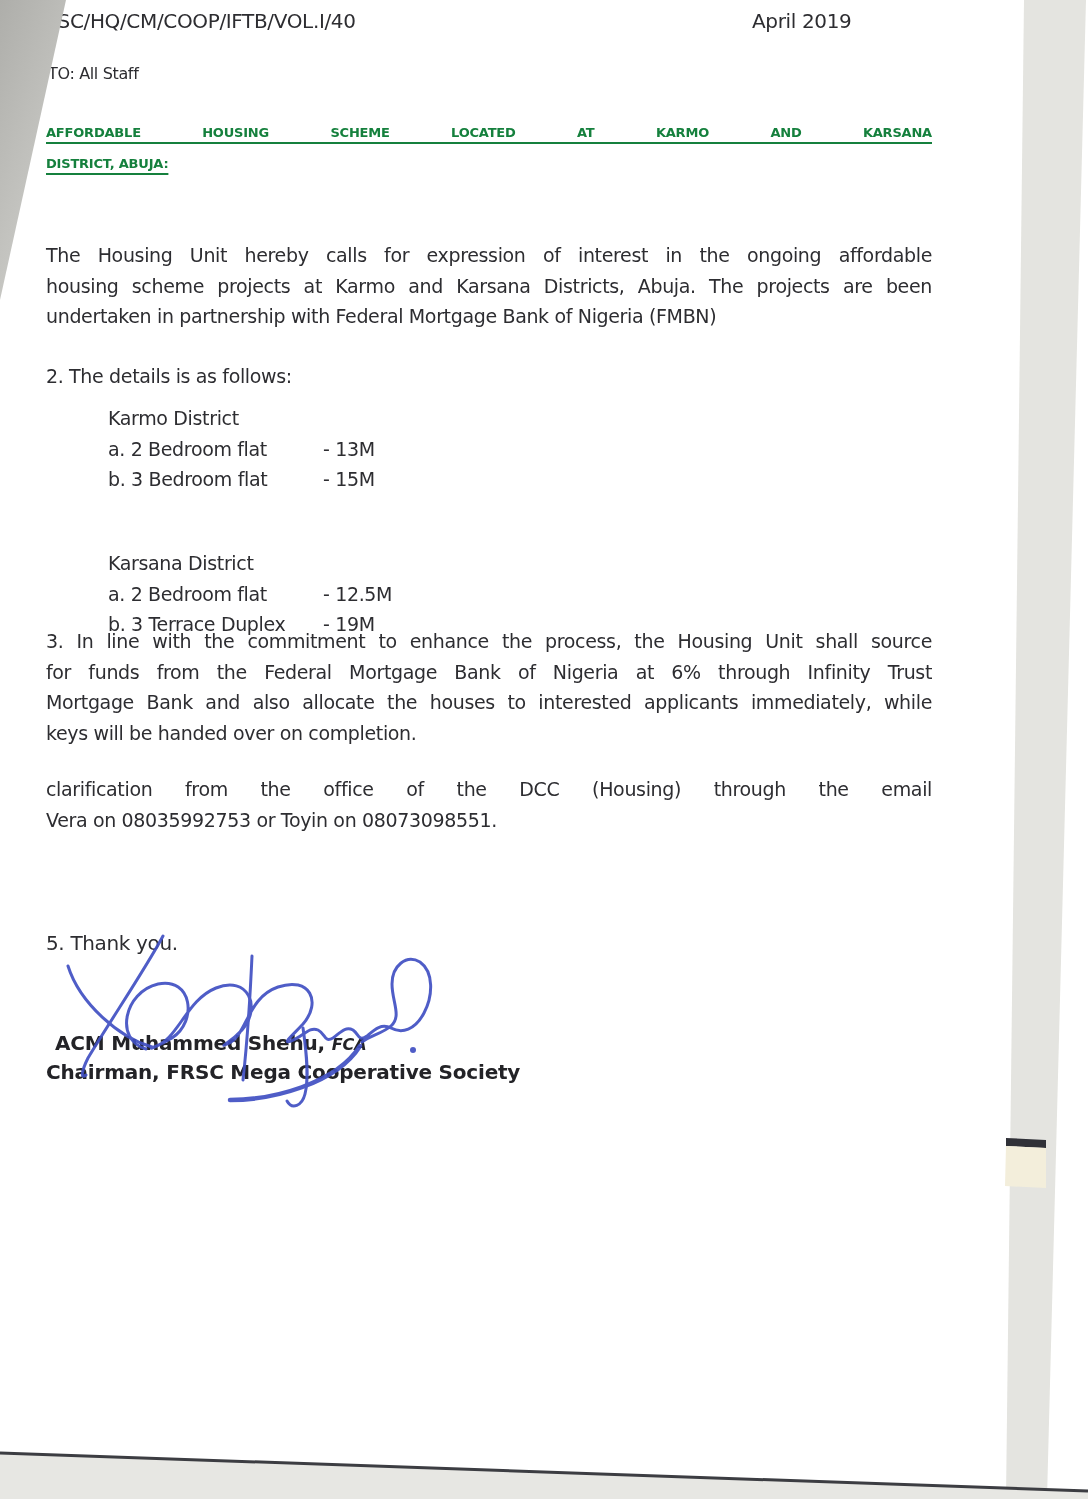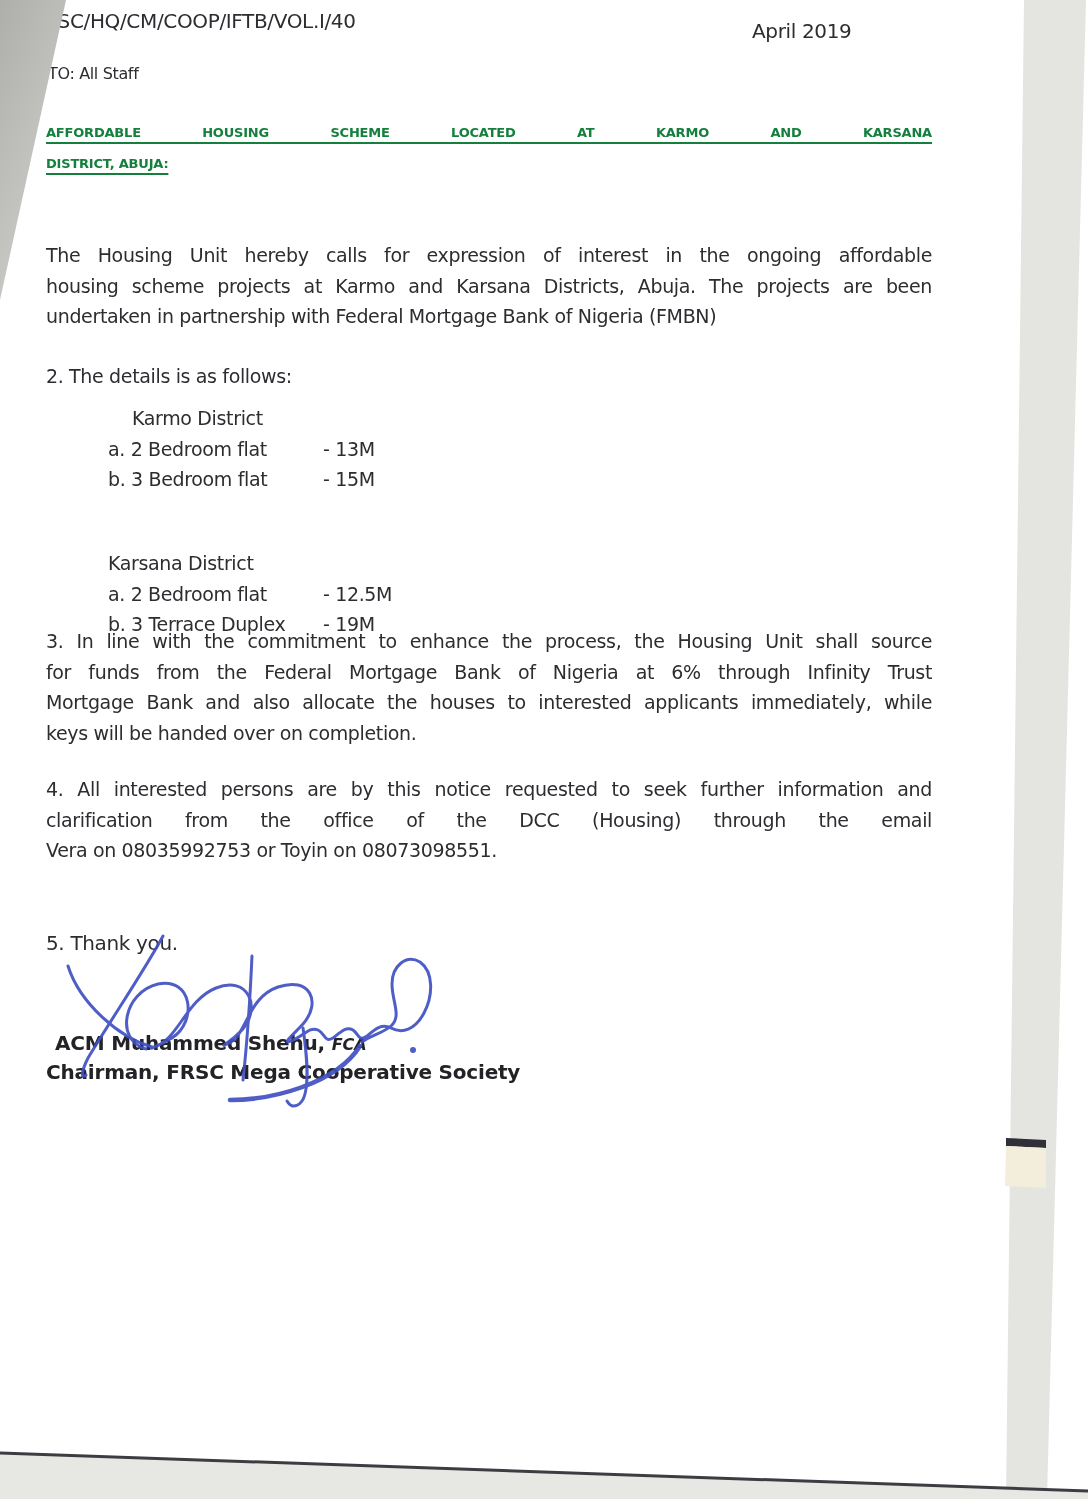--- a/index.html
+++ b/index.html
@@ -53,39 +53,39 @@
 
     <polygon points="1006,1138 1046,1140 1046,1148 1006,1146" fill="#303138"></polygon>
 
     <polygon points="1006,1146 1046,1148 1046,1188 1005,1186" fill="#f3eedb"></polygon>
 
     <polygon points="0,1453 1088,1491 1088,1499 0,1499" fill="#e7e7e3"></polygon>
     <path d="M 0,1453 L 1088,1491" stroke="#3c3d42" stroke-width="3" fill="none"></path>
   </svg>
 
   <div class="abs txt z1" style="left:44px;top:6px;font-size:20px;">RSC/HQ/CM/COOP/IFTB/VOL.I/40</div>
-  <div class="abs txt z1" style="left:752px;top:16px;font-size:20px;">April 2019</div>
+  <div class="abs txt z1" style="left:752px;top:6px;font-size:20px;">April 2019</div>
 
   <div class="abs txt z1" style="left:48px;top:59px;font-size:16px;">TO: All Staff</div>
 
   <div class="abs block z1" style="top:117px;">
     <div class="title-line just">AFFORDABLE HOUSING SCHEME LOCATED AT KARMO AND KARSANA</div>
     <div class="title-line">DISTRICT, ABUJA:</div>
   </div>
 
   <div class="abs block z1" style="top:240px;">
     <div class="txt just">The Housing Unit hereby calls for expression of interest in the ongoing affordable</div>
     <div class="txt just">housing scheme projects at Karmo and Karsana Districts, Abuja. The projects are been</div>
     <div class="txt">undertaken in partnership with Federal Mortgage Bank of Nigeria (FMBN)</div>
   </div>
 
   <div class="abs txt z1" style="left:46px;top:361px;">2. The details is as follows:</div>
 
   <div class="abs z1" style="left:108px;top:403px;width:500px;">
-    <div class="txt" style="height:31px;margin-left:24px;">Karmo District</div>
+    <div class="txt" style="height:31px;">Karmo District</div>
     <div class="txt detail-row">
       <span>a. 2 Bedroom flat</span>
       <span class="detail-price">- 13M</span>
     </div>
     <div class="txt detail-row">
       <span>b. 3 Bedroom flat</span>
       <span class="detail-price">- 15M</span>
     </div>
   </div>
 
@@ -102,21 +102,20 @@
   </div>
 
   <div class="abs block z1" style="top:626px;">
     <div class="txt just">3. In line with the commitment to enhance the process, the Housing Unit shall source</div>
     <div class="txt just">for funds from the Federal Mortgage Bank of Nigeria at 6% through Infinity Trust</div>
     <div class="txt just">Mortgage Bank and also allocate the houses to interested applicants immediately, while</div>
     <div class="txt">keys will be handed over on completion.</div>
   </div>
 
   <div class="abs block z1" style="top:774px;">
-    <div class="txt just">4. All interested persons are by this notice requested to seek further information and</div>
     <div class="txt just">clarification from the office of the DCC (Housing) through the email</div>
     <div class="txt">Vera on 08035992753 or Toyin on 08073098551.</div>
   </div>
 
   <div class="abs txt z1" style="left:46px;top:928px;font-size:20px;">5. Thank you.</div>
 
   <div class="abs z1 sig-name" style="left:55px;top:1031px;">
     <span>ACM Muhammed Shehu,</span>
     <span class="fca">FCA</span>
   </div>

